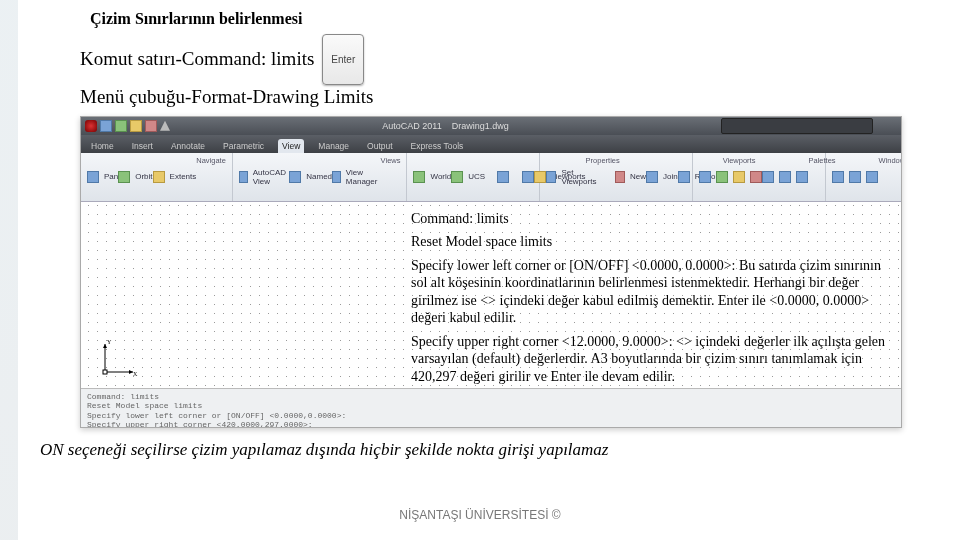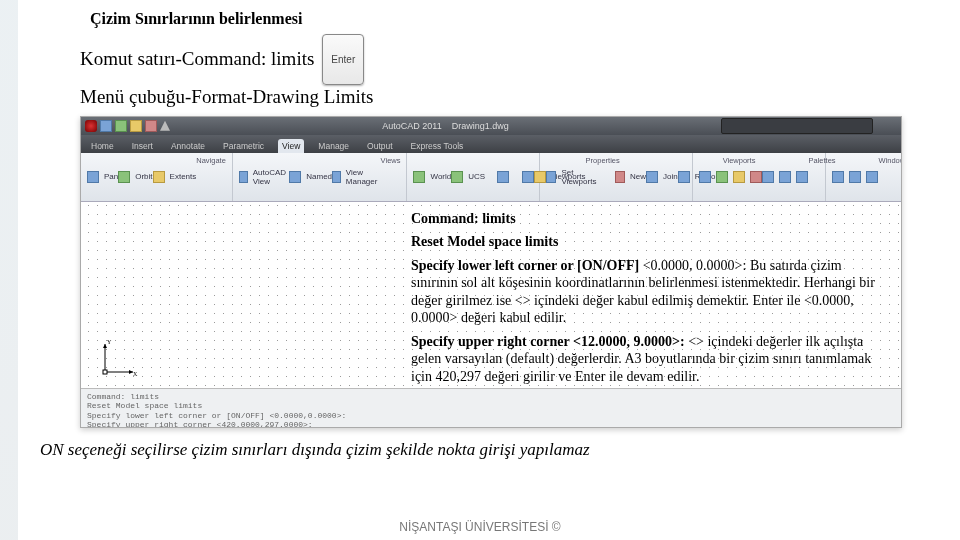--- a/index.html
+++ b/index.html
@@ -128,31 +128,31 @@
   .overlay-text {
     position:absolute;
     left: 330px;
     top: 8px;
     width: 480px;
     font-family: Georgia, 'Times New Roman', serif;
     font-size: 14px;
     line-height: 1.25;
     color: #000;
   }
-  .overlay-text .b { font-weight: bold; }
+  .overlay-text .b { font-weight: normal; }
   .overlay-text p { margin: 0 0 6px 0;}
   .note {
     font-size: 17px;
     font-style: italic;
     margin-top: 12px;
     margin-left: -40px;
   }
   .footer {
     position: absolute;
-    bottom: 6px;
+    bottom: 18px;
     width: 960px;
     text-align: center;
     font-family: Arial, sans-serif;
     font-size: 12px;
     color: #777;
   }
   .side-accent {
     position:absolute;
     left:0; top:0;
     width: 18px; height: 540px;
@@ -318,16 +318,16 @@
 
     <div class="cmd-strip">
       <div>Command: limits</div>
       <div>Reset Model space limits</div>
       <div>Specify lower left corner or [ON/OFF] &lt;0.0000,0.0000&gt;:</div>
       <div>Specify upper right corner &lt;420.0000,297.0000&gt;:</div>
     </div>
 
   </div>
 
-  <div class="note">ON seçeneği seçilirse çizim sınırları dışında çizim şekilde nokta girişi yapılamaz</div>
+  <div class="note">ON seçeneği seçilirse çizim yapılamaz dışında hiçbir şekilde nokta girişi yapılamaz</div>
 </div>
 
 <div class="footer">NİŞANTAŞI ÜNİVERSİTESİ ©</div>
 
 </body></html>

